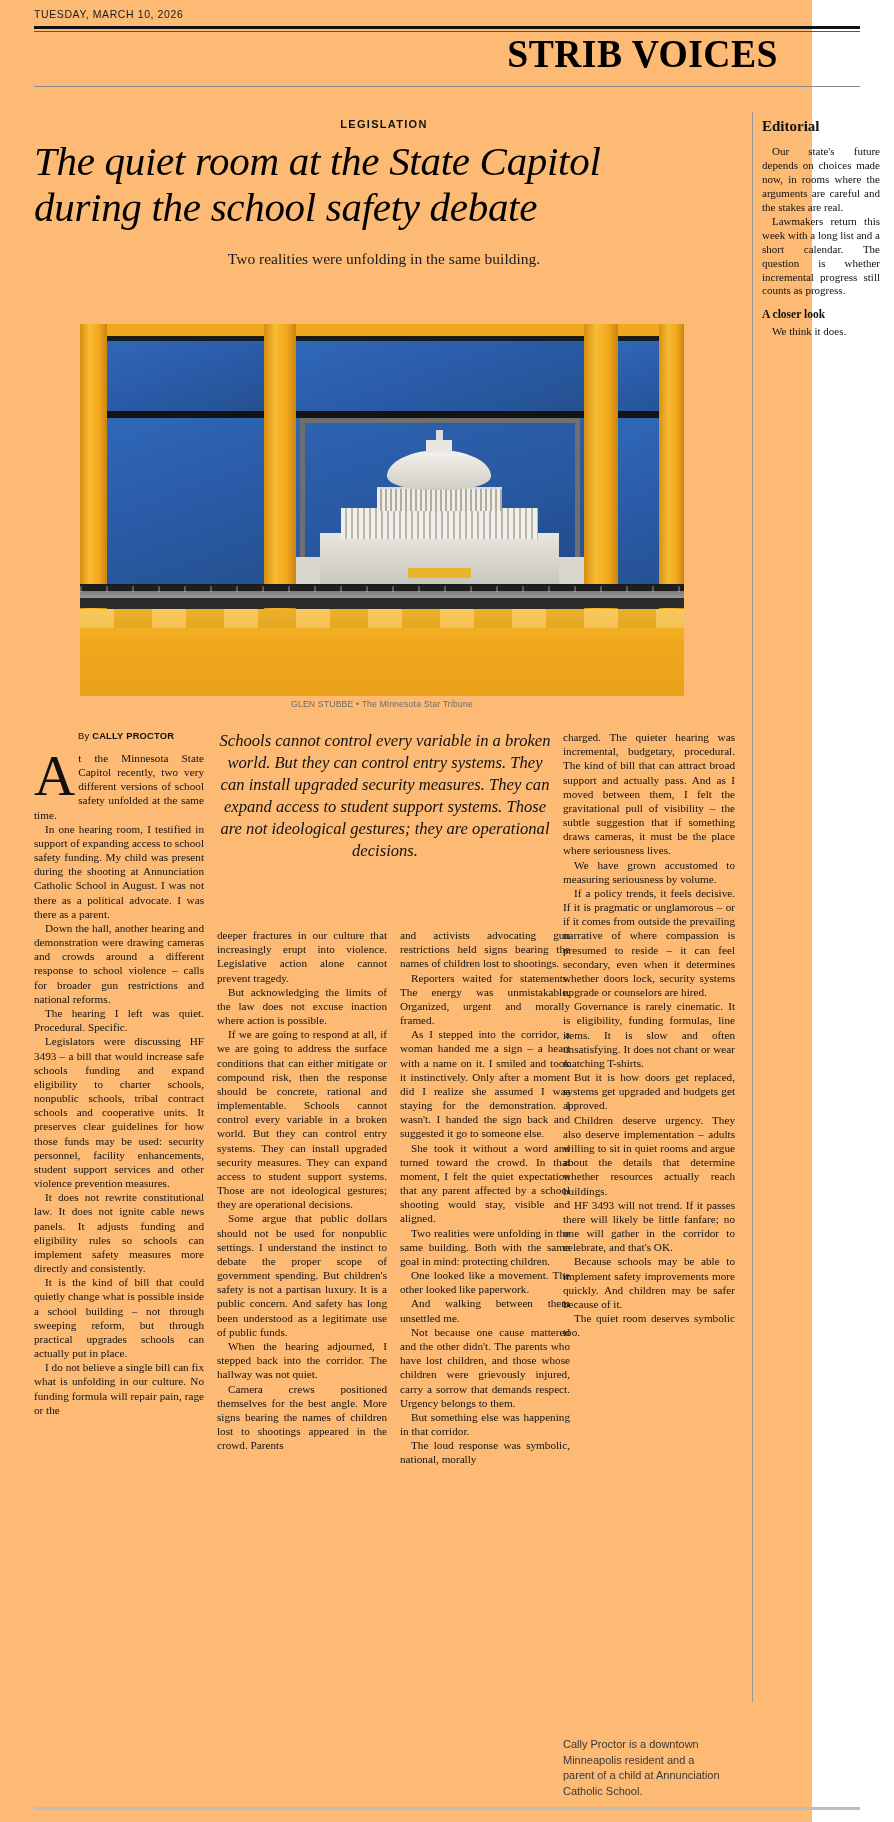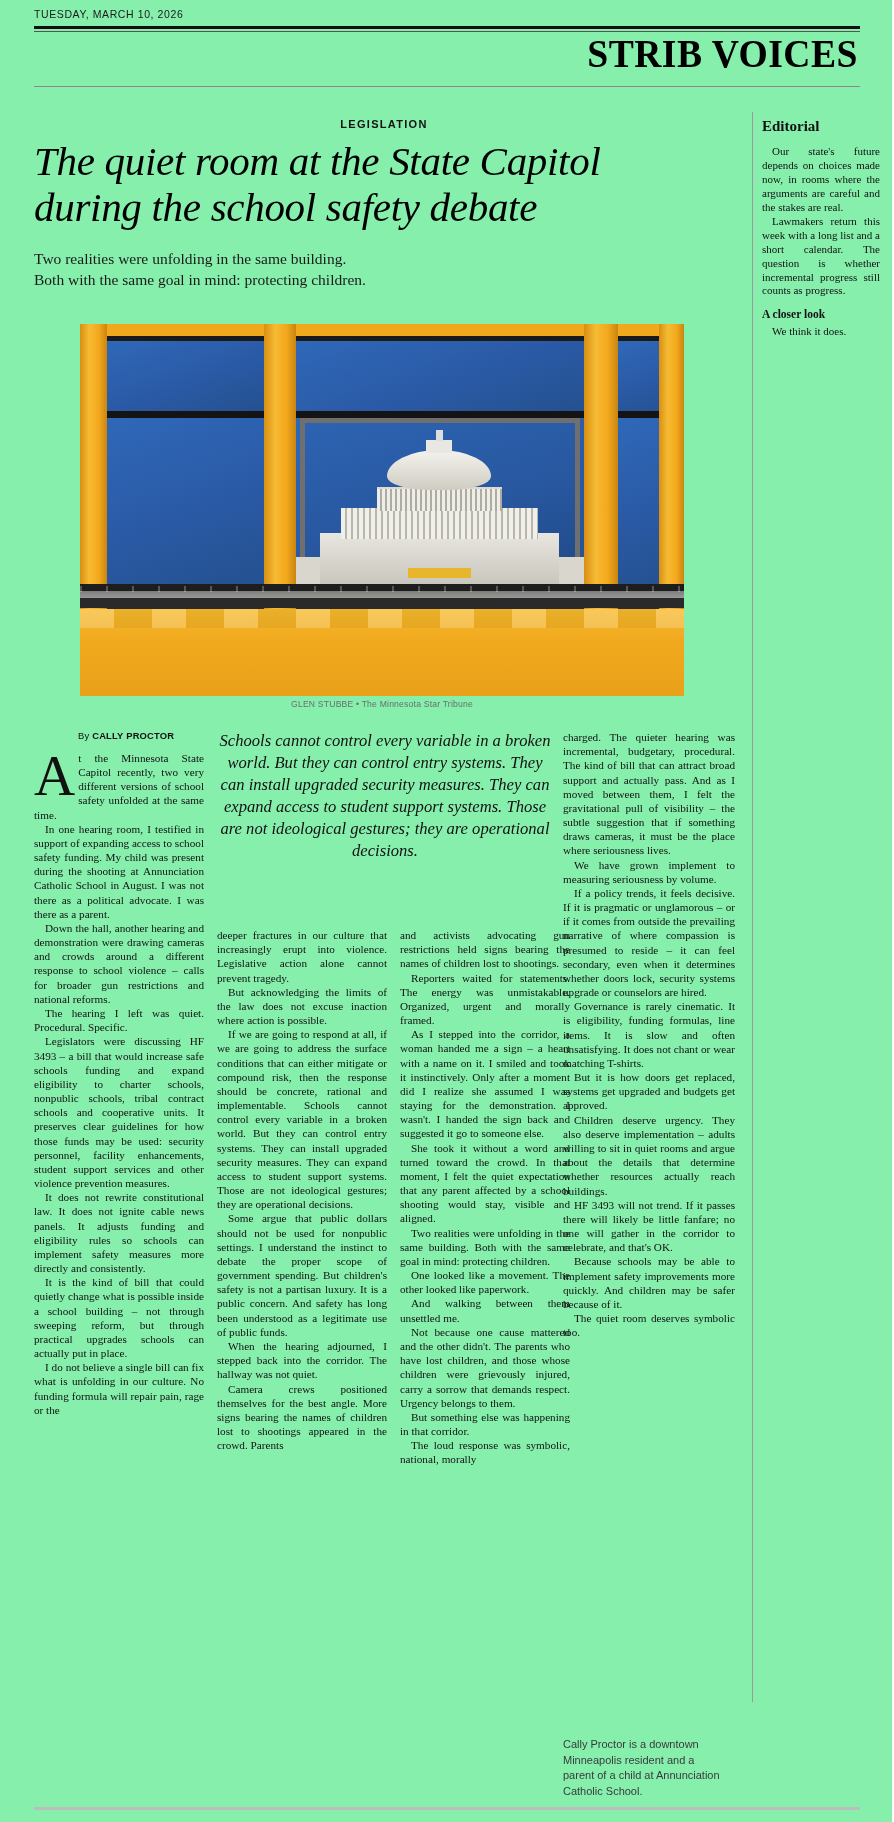--- a/index.html
+++ b/index.html
@@ -11,24 +11,24 @@
     width: 894px;
     height: 1822px;
     font-family: "Liberation Serif", serif;
     color: #111111;
     position: relative;
     overflow: hidden;
   }
 
   
   .page {
-    width: 892px;
+    width: 812px;
     height: 1822px;
     position: relative;
-    background: #86efac;
+    background: #fdba74;
   }
   .dateline {
     position: absolute;
     left: 34px; top: 8px;
     font-family: "Liberation Sans", sans-serif;
     font-size: 10.5px;
     letter-spacing: 0.6px;
     color: #1a1a1a;
     font-weight: 400;
   }
@@ -82,21 +82,21 @@
     font-family: "Liberation Serif", serif;
     font-style: italic;
     font-weight: 400;
     font-size: 41px;
     line-height: 1.13;
     color: #000;
     margin-top: 8px;
     letter-spacing: -0.3px;
   }
   .deck {
-    text-align: left;
+    text-align: center;
     font-family: "Liberation Serif", serif;
     font-size: 15.5px;
     line-height: 1.35;
     color: #1a1a1a;
     margin-top: 18px;
   }
 
   
   .photo-wrap {
     position: absolute;
@@ -298,21 +298,20 @@
   <div class="rule-under-masthead"></div>
 
   <div class="article">
     <div class="kicker">LEGISLATION</div>
     <div class="headline">
       <div>The quiet room at the State Capitol</div>
       <div>during the school safety debate</div>
     </div>
     <div class="deck">
       <div>Two realities were unfolding in the same building.</div>
-      <div>Both with the same goal in mind: protecting children.</div>
     </div>
   </div>
 
   <div class="photo-wrap">
     <div class="photo">
       <div class="pane left-top"></div>
       <div class="pane mid-top"></div>
       <div class="pane right-top"></div>
       <div class="pane left-bot"></div>
       <div class="pane mid-bot"></div>
@@ -375,21 +374,21 @@
       <p>Two realities were unfolding in the same building. Both with the same goal in mind: protecting children.</p>
       <p>One looked like a movement. The other looked like paperwork.</p>
       <p>And walking between them unsettled me.</p>
       <p>Not because one cause mattered and the other didn't. The parents who have lost children, and those whose children were grievously injured, carry a sorrow that demands respect. Urgency belongs to them.</p>
       <p>But something else was happening in that corridor.</p>
       <p>The loud response was symbolic, national, morally</p>
     </div>
 
     <div class="col col-4">
       <p class="first">charged. The quieter hearing was incremental, budgetary, procedural. The kind of bill that can attract broad support and actually pass. And as I moved between them, I felt the gravitational pull of visibility – the subtle suggestion that if something draws cameras, it must be the place where seriousness lives.</p>
-      <p>We have grown implement to measuring seriousness by volume.</p>
+      <p>We have grown accustomed to measuring seriousness by volume.</p>
       <p>If a policy trends, it feels decisive. If it is pragmatic or unglamorous – or if it comes from outside the prevailing narrative of where compassion is presumed to reside – it can feel secondary, even when it determines whether doors lock, security systems upgrade or counselors are hired.</p>
       <p>Governance is rarely cinematic. It is eligibility, funding formulas, line items. It is slow and often unsatisfying. It does not chant or wear matching T-shirts.</p>
       <p>But it is how doors get replaced, systems get upgraded and budgets get approved.</p>
       <p>Children deserve urgency. They also deserve implementation – adults willing to sit in quiet rooms and argue about the details that determine whether resources actually reach buildings.</p>
       <p>HF 3493 will not trend. If it passes there will likely be little fanfare; no one will gather in the corridor to celebrate, and that's OK.</p>
       <p>Because schools may be able to implement safety improvements more quickly. And children may be safer because of it.</p>
       <p>The quiet room deserves symbolic too.</p>
     </div>
 
   </div>

